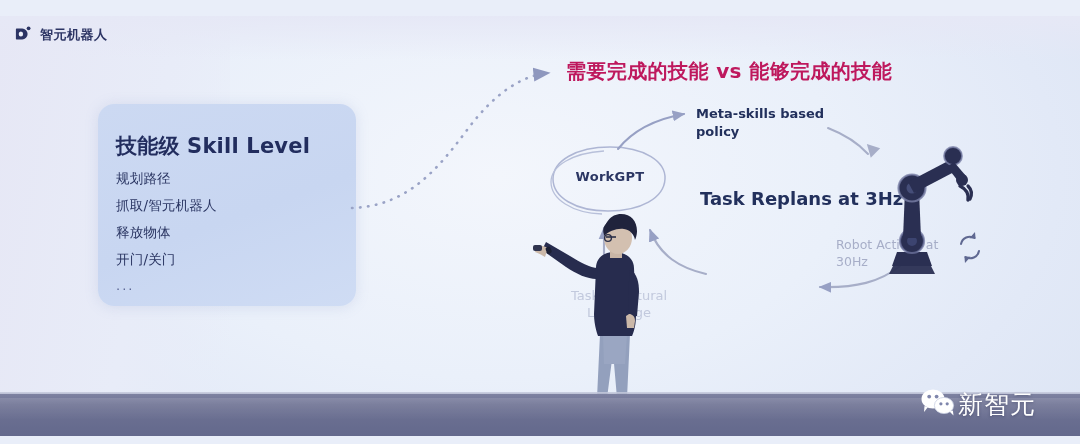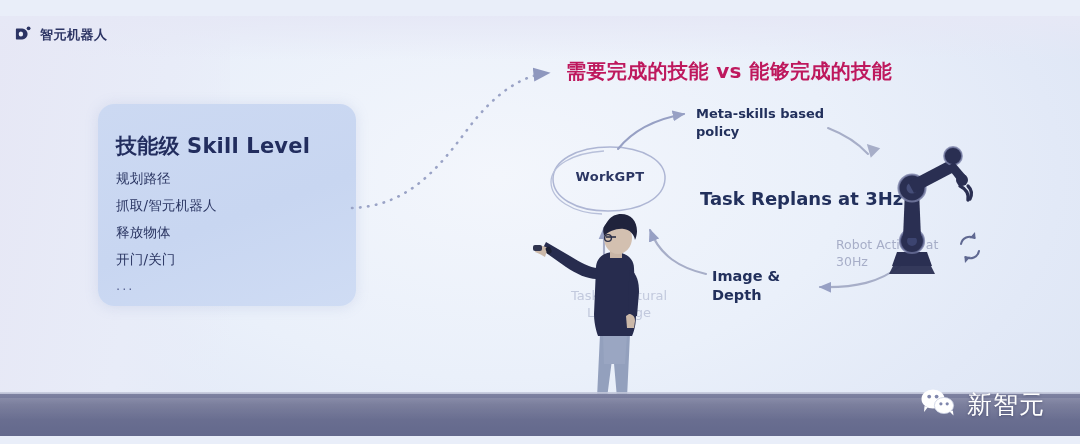--- a/index.html
+++ b/index.html
@@ -89,21 +89,21 @@
   .lbl-workgpt{
     left:571px;top:153px;width:78px;text-align:center;
     font-size:13px;font-weight:700;color:#2b3663;letter-spacing:.3px;
   }
 
   
   .ovl{position:absolute;left:0;top:0;width:1080px;height:444px;pointer-events:none;}
 
   
   .watermark{
-    position:absolute;left:921px;top:372px;display:flex;align-items:center;gap:12px;
+    position:absolute;left:921px;top:372px;display:flex;align-items:center;gap:3px;
   }
   .wm-text{
     font-size:25px;color:#ffffff;font-weight:500;letter-spacing:1px;
     font-family:"DejaVu Sans",sans-serif;
     text-shadow:0 1px 3px rgba(40,45,80,.45);
   }
 </style>
 </head>
 <body>
 
@@ -133,21 +133,20 @@
       <li>开门/关门</li>
       <li class="ellipsis">...</li>
     </ul>
   </div>
 
   <div class="headline">需要完成的技能 vs 能够完成的技能</div>
 
   <div class="lbl lbl-workgpt">WorkGPT</div>
   <div class="lbl lbl-meta">Meta-skills based policy</div>
   <div class="lbl lbl-replan">Task Replans at 3Hz</div>
-  <div class="lbl lbl-imgdepth">Image &amp; Depth</div>
   <div class="lbl lbl-robot">Robot Actions at 30Hz</div>
   <div class="lbl lbl-tasknl">Task in Natural Language</div>
 
   <svg class="ovl" viewBox="0 0 1080 444">
     <defs>
       <marker id="ah" markerWidth="7" markerHeight="7" refX="5.4" refY="3" orient="auto">
         <path d="M0,0.4 L6,3 L0,5.6 Z" fill="#97a0c4"></path>
       </marker>
       <marker id="ahd" markerWidth="8" markerHeight="8" refX="5.6" refY="3.2" orient="auto">
         <path d="M0,0.5 L6.6,3.2 L0,5.9 Z" fill="#8e97be"></path>

